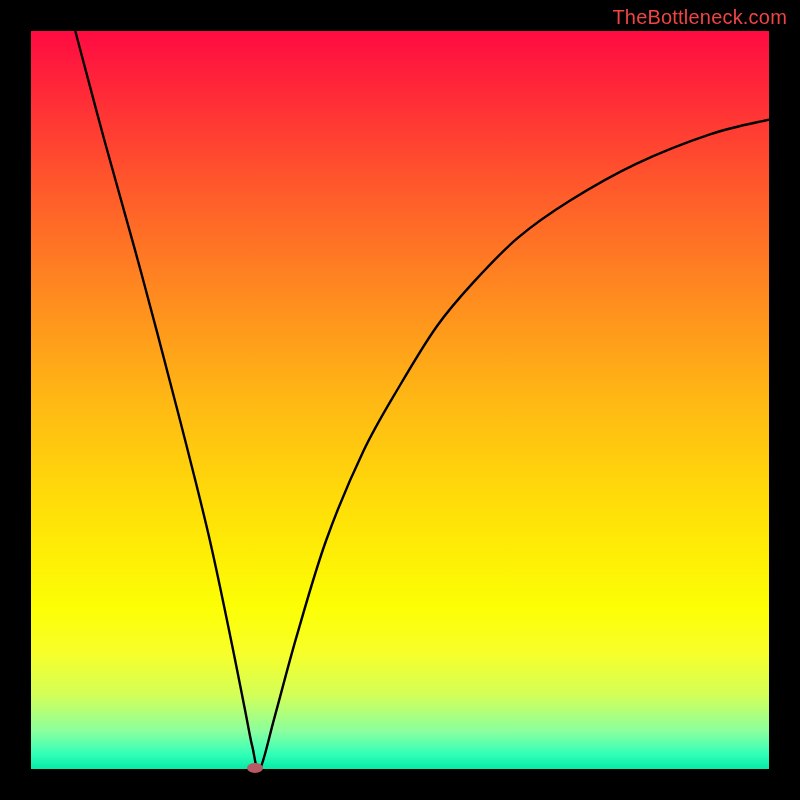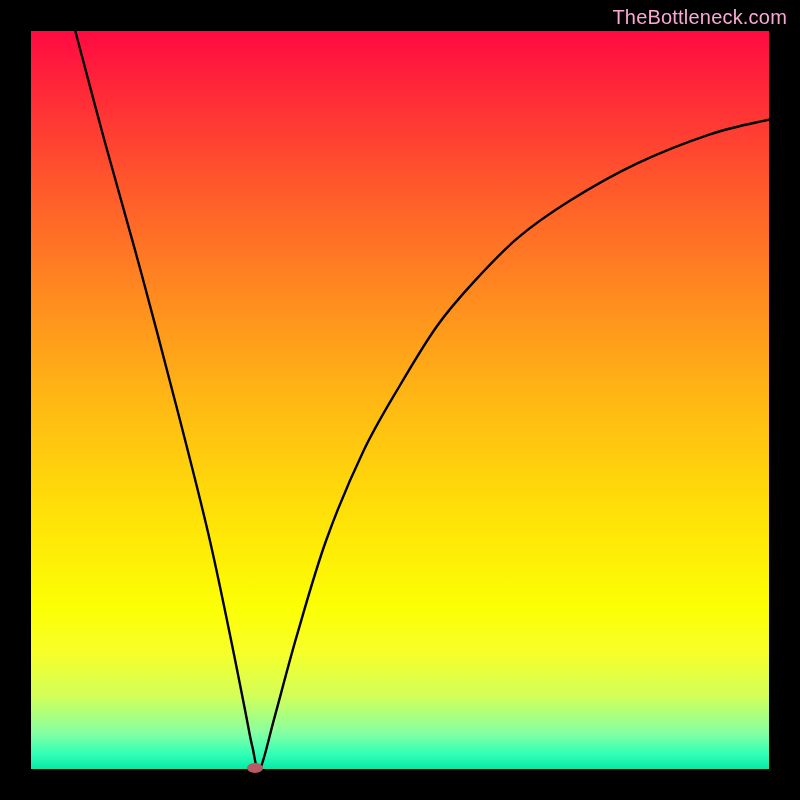--- a/index.html
+++ b/index.html
@@ -39,21 +39,21 @@
       #31ffb8 98%,
       #06eaa6 100%);
   }
   .watermark {
     position: absolute;
     top: 6px;
     right: 13px;
     font-family: Arial, Helvetica, sans-serif;
     font-size: 20px;
     font-weight: 500;
-    color: #f9a8d4;
+    color: #ef4444;
     letter-spacing: 0.2px;
   }
   svg.curve {
     position: absolute;
     left: 31px;
     top: 31px;
     width: 738px;
     height: 738px;
     overflow: visible;
   }

